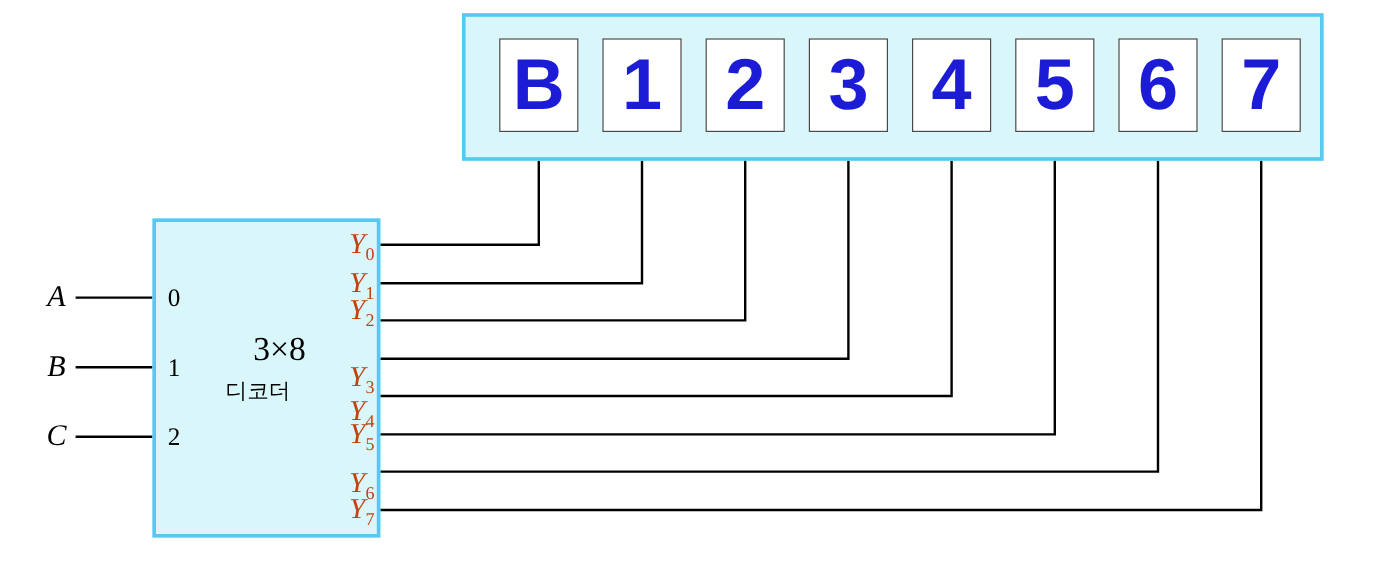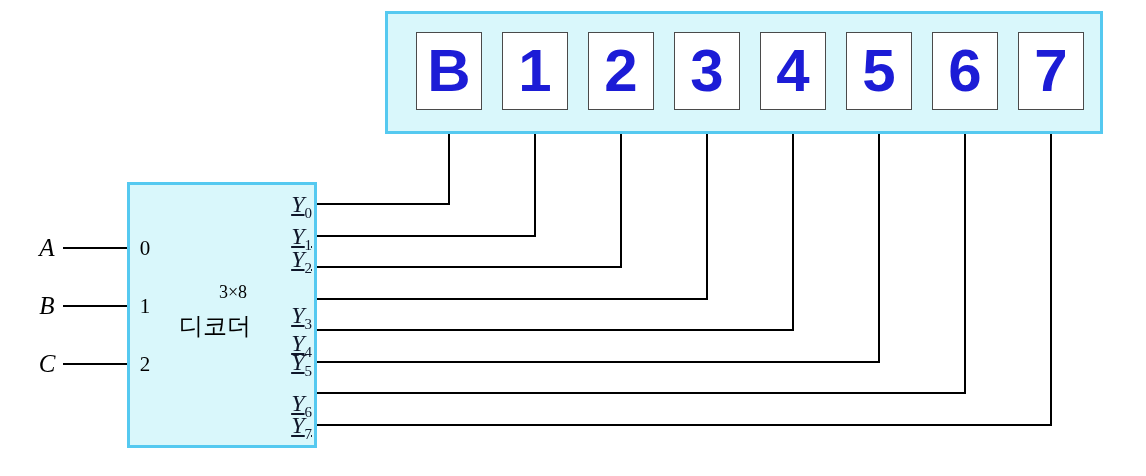--- a/index.html
+++ b/index.html
@@ -11,26 +11,26 @@
   .panel{position:absolute;left:385px;top:11px;width:718px;height:123px;box-sizing:border-box;
          background:var(--panel-fill,#d9f7fb);border:3px solid var(--panel-border,#55c9f0);z-index:1;}
   .cell{position:absolute;top:18px;width:66px;height:78px;box-sizing:border-box;background:#ffffff;
         border:1.5px solid var(--cell-border,#4a4a4a);display:flex;align-items:center;justify-content:center;}
   .cell-label{font-family:"Liberation Sans", sans-serif;font-weight:bold;font-size:60px;
               color:var(--digit-blue,#1c1cd6);line-height:1;}
 
   .decoder{position:absolute;left:127px;top:182px;width:190px;height:266px;box-sizing:border-box;
            background:var(--panel-fill,#d9f7fb);border:3px solid var(--panel-border,#55c9f0);z-index:1;}
   .dec-title{position:absolute;left:0;top:90px;width:170px;text-align:center;color:#000;}
-  .dec-title .ln1{font-size:18px;line-height:34px;font-family:"Liberation Serif", serif;padding-left:36px;}
-  .dec-title .ln2{font-size:24px;line-height:34px;font-family:"Liberation Sans", sans-serif;}
+  .dec-title .ln1{font-size:28px;line-height:34px;font-family:"Liberation Serif", serif;padding-left:36px;}
+  .dec-title .ln2{font-size:18px;line-height:34px;font-family:"Liberation Sans", sans-serif;}
   .pin{position:absolute;left:3px;width:24px;height:28px;line-height:28px;text-align:center;
        font-size:21px;color:#000;}
   .ylabel{position:absolute;right:2px;height:28px;line-height:28px;font-size:24px;font-style:italic;
-          color:#0f172a;white-space:nowrap;text-decoration:underline;}
+          color:#c2410c;white-space:nowrap;}
   .ylabel sub{font-size:15px;font-style:normal;line-height:0;}
 
   .inlabel{position:absolute;left:22px;width:50px;height:32px;line-height:32px;text-align:center;
            font-size:25px;font-style:italic;color:#000;z-index:1;}
 </style>
 </head>
 <body>
 
 <div class="stage">
 

